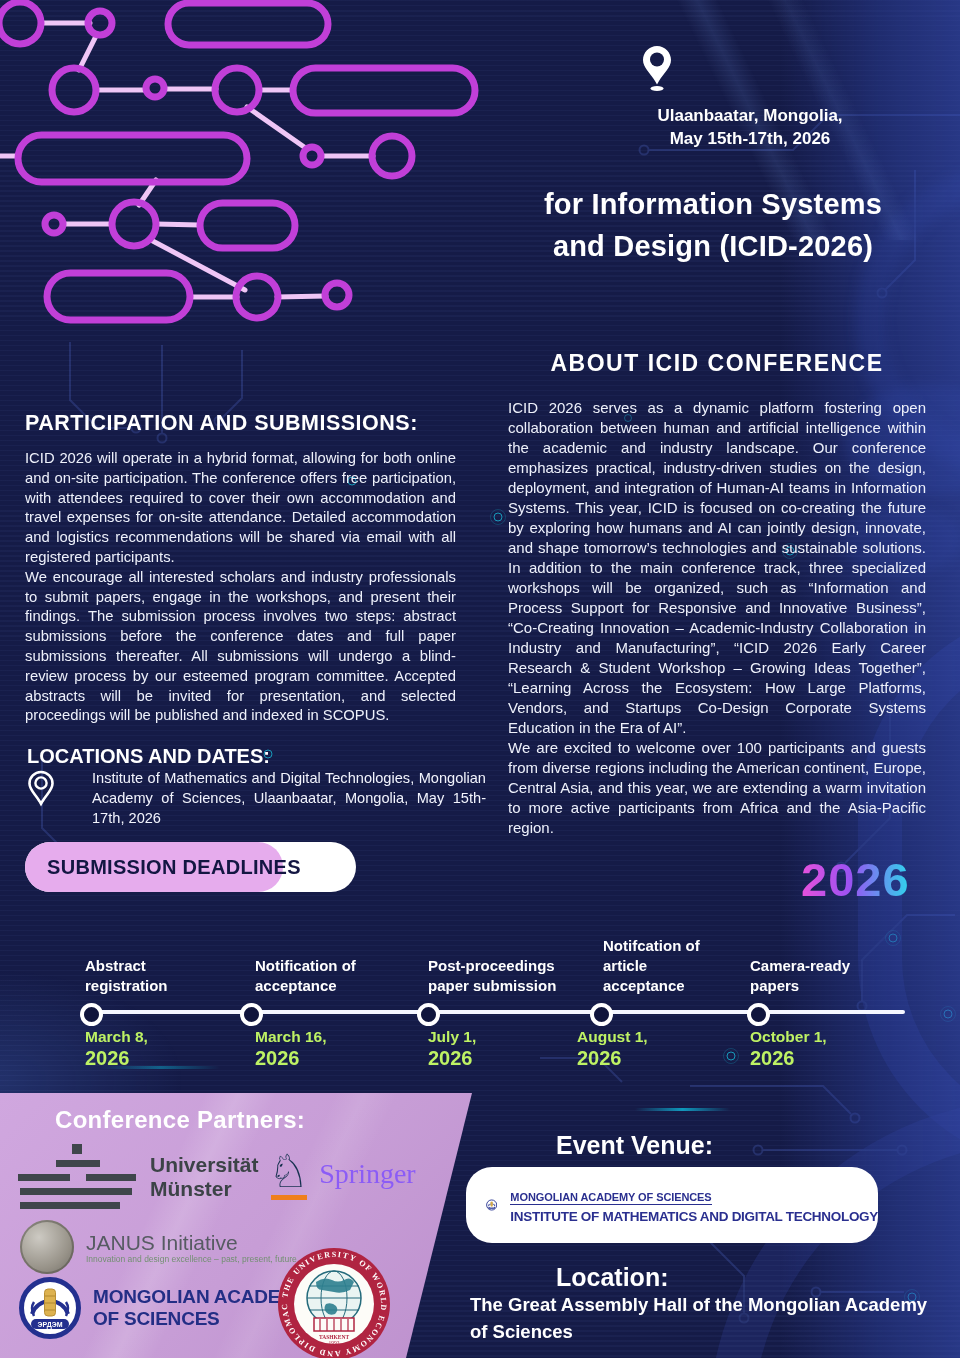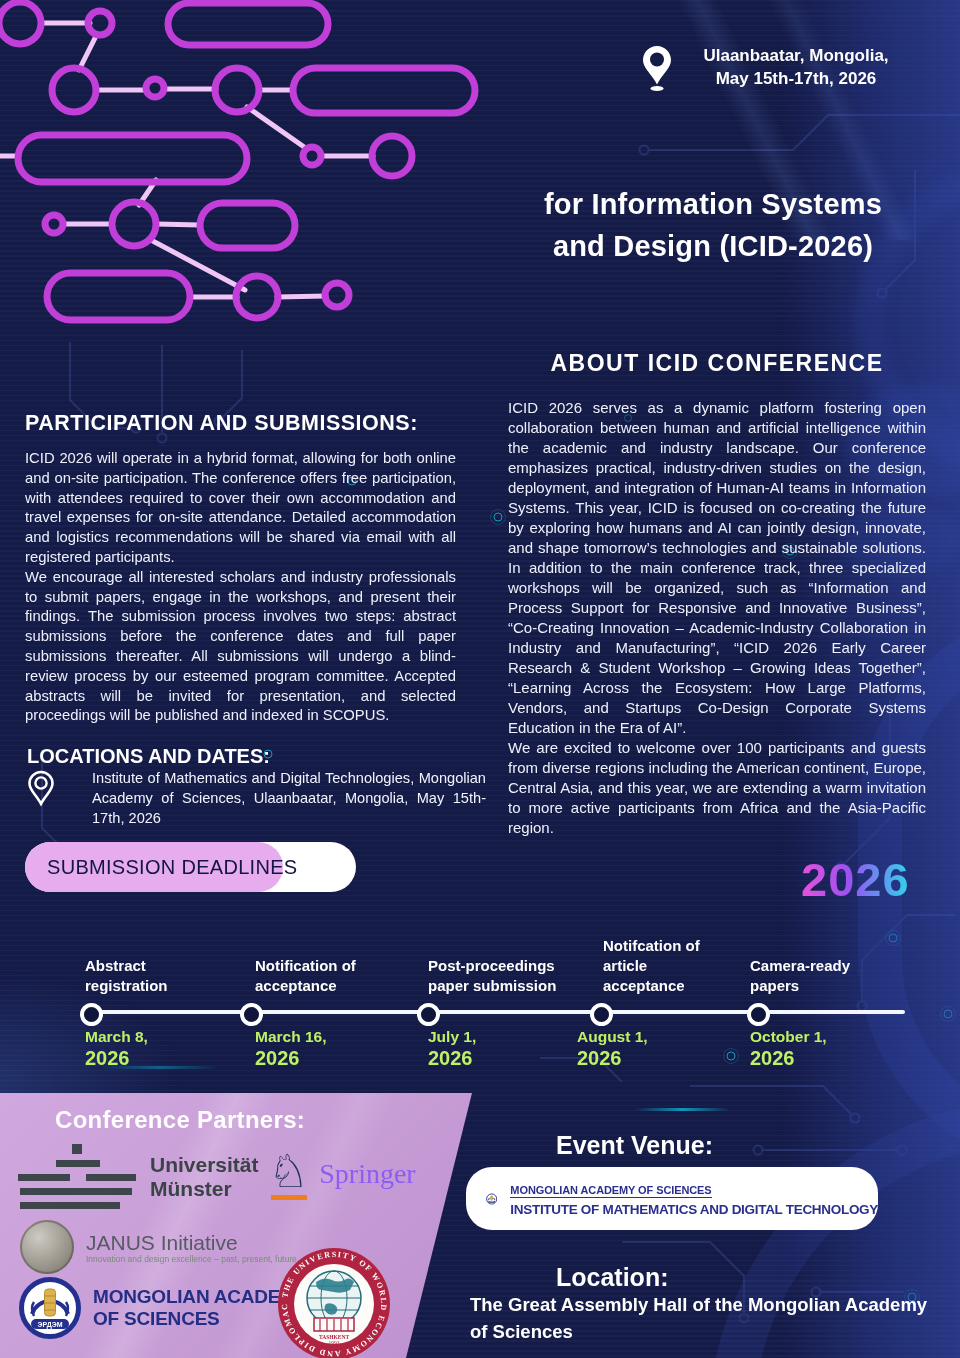--- a/index.html
+++ b/index.html
@@ -38,21 +38,21 @@
   
   .badge-text{width:220px;text-align:center;font-size:17px;font-weight:700;line-height:23px;}
   .main-title{width:470px;text-align:center;font-size:29px;font-weight:800;line-height:42px;letter-spacing:.2px;}
   .sec-heading{font-weight:800;letter-spacing:.8px;}
   .body-text{font-size:15px;line-height:20px;text-align:justify;color:#eef1fb;}
   .body-text p{margin:0;}
   .left-col{width:431px;font-size:14.8px;line-height:19.8px;}
   .loc-text{width:394px;font-size:14.6px;line-height:20px;text-align:justify;color:#f2f4fd;margin-left:28px;}
   .pill{width:331px;height:50px;background:#fff;border-radius:26px;}
   .pill-accent{position:absolute;left:0;top:0;width:258px;height:50px;background:#e6aced;border-radius:26px;}
-  .pill-label{position:absolute;left:22px;top:0;height:50px;line-height:51px;font-size:20px;font-weight:400;color:#131642;letter-spacing:.3px;}
+  .pill-label{position:absolute;left:22px;top:0;height:50px;line-height:51px;font-size:20px;font-weight:700;color:#131642;letter-spacing:.3px;}
   .year-grad{
     font-size:47px;font-weight:800;letter-spacing:1px;
     background:linear-gradient(90deg,#e651dc 0%,#9a52f2 45%,#2ed5ec 100%);
     -webkit-background-clip:text;background-clip:text;color:transparent;
   }
   .tl-line{height:3.5px;background:#f4f6ff;border-radius:2px;}
   .tl-node{width:15px;height:15px;border:4px solid #fff;background:#10153c;border-radius:50%;box-sizing:content-box;}
   .tl-label{font-size:15px;font-weight:700;line-height:20px;color:#fff;}
   .tl-label span{display:block;}
   .tl-date{color:#bef264;}
@@ -75,21 +75,21 @@
   .janus{display:flex;align-items:center;gap:12px;}
   .janus-coin{width:54px;height:54px;border-radius:50%;
     background:radial-gradient(circle at 35% 32%,#cdcac3,#979288 62%,#6e6b64 100%);
     box-shadow:inset 0 0 0 2px rgba(80,78,70,.5);}
   .janus-name{font-size:21px;font-weight:500;color:#565b62;line-height:23px;}
   .janus-tag{font-size:8.5px;color:#6f8f6d;filter:blur(.5px);opacity:.95;}
   .mas-row{display:flex;align-items:center;gap:11px;}
   .mas-name{font-size:19px;font-weight:800;color:#232e85;line-height:22px;letter-spacing:-.2px;}
   .mas-name span{display:block;}
   .venue-heading{font-size:25px;font-weight:800;color:#fff;}
-  .venue-box{width:412px;height:63px;background:#fff;border-radius:26px;display:flex;align-items:center;padding-left:20px;box-sizing:border-box;gap:13px;}
+  .venue-box{width:412px;height:76px;background:#fff;border-radius:26px;display:flex;align-items:center;padding-left:20px;box-sizing:border-box;gap:13px;}
   .org1{display:inline-block;font-size:11px;font-weight:800;color:#2a2f8f;border-bottom:1.5px solid #2a2f8f;padding-bottom:1px;letter-spacing:-.1px;}
   .org2{font-size:13.5px;font-weight:700;color:#2a2f8f;letter-spacing:-.3px;margin-top:4px;white-space:nowrap;}
   .loc-hall{width:468px;font-size:18.5px;font-weight:700;line-height:27px;color:#fff;}
   .loc-hall span{display:block;}
 </style>
 </head>
 <body>
 
 <div class="poster">
 
@@ -195,21 +195,21 @@
         <circle cx="392" cy="156" r="20"></circle>
       <circle cx="54" cy="224" r="9"></circle>
         <circle cx="134" cy="224" r="22"></circle>
         <rect x="200" y="203" width="95" height="45" rx="22.5"></rect>
       <rect x="47" y="273" width="143" height="47" rx="23.5"></rect>
         <circle cx="257" cy="297" r="21"></circle>
         <circle cx="337" cy="295" r="12"></circle>
     </g>
   </svg>
 
-  <div class="abs" style="left:640px;top:44px;display:flex;gap:12px;align-items:flex-start;">
+  <div class="abs" style="left:640px;top:44px;display:flex;gap:12px;align-items:flex-start;flex-direction:column;">
     <svg width="34" height="48" viewBox="0 0 34 48">
       <path d="M17 2 C9 2 3 8.5 3 16 C3 23.5 10 28.5 15.3 37.5 L17 40.5 L18.7 37.5 C24 28.5 31 23.5 31 16 C31 8.5 25 2 17 2 Z" fill="#fff"></path>
       <circle cx="17" cy="15.5" r="7" fill="#151b47"></circle>
       <ellipse cx="17" cy="44.5" rx="6.5" ry="2.6" fill="#fff"></ellipse>
     </svg>
     <div class="badge-text">
       <span style="display:block">Ulaanbaatar, Mongolia,</span>
       <span style="display:block">May 15th-17th, 2026</span>
     </div>
   </div>

